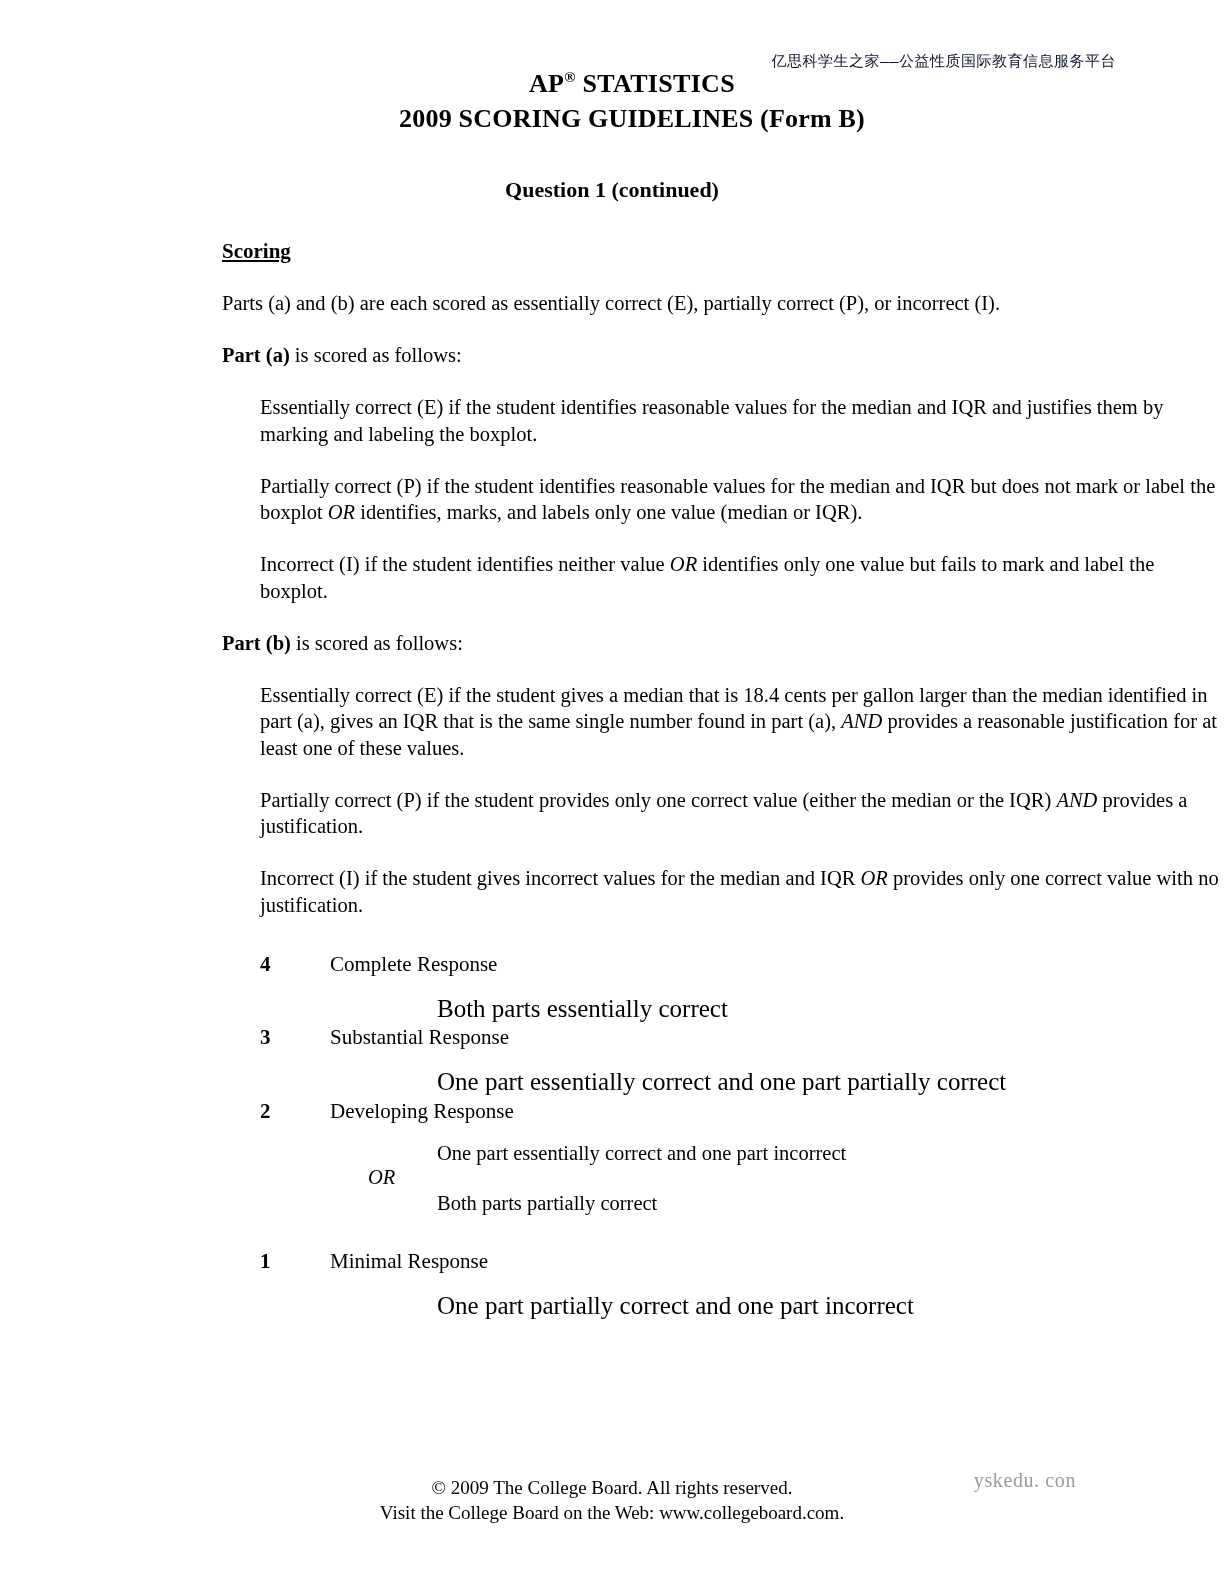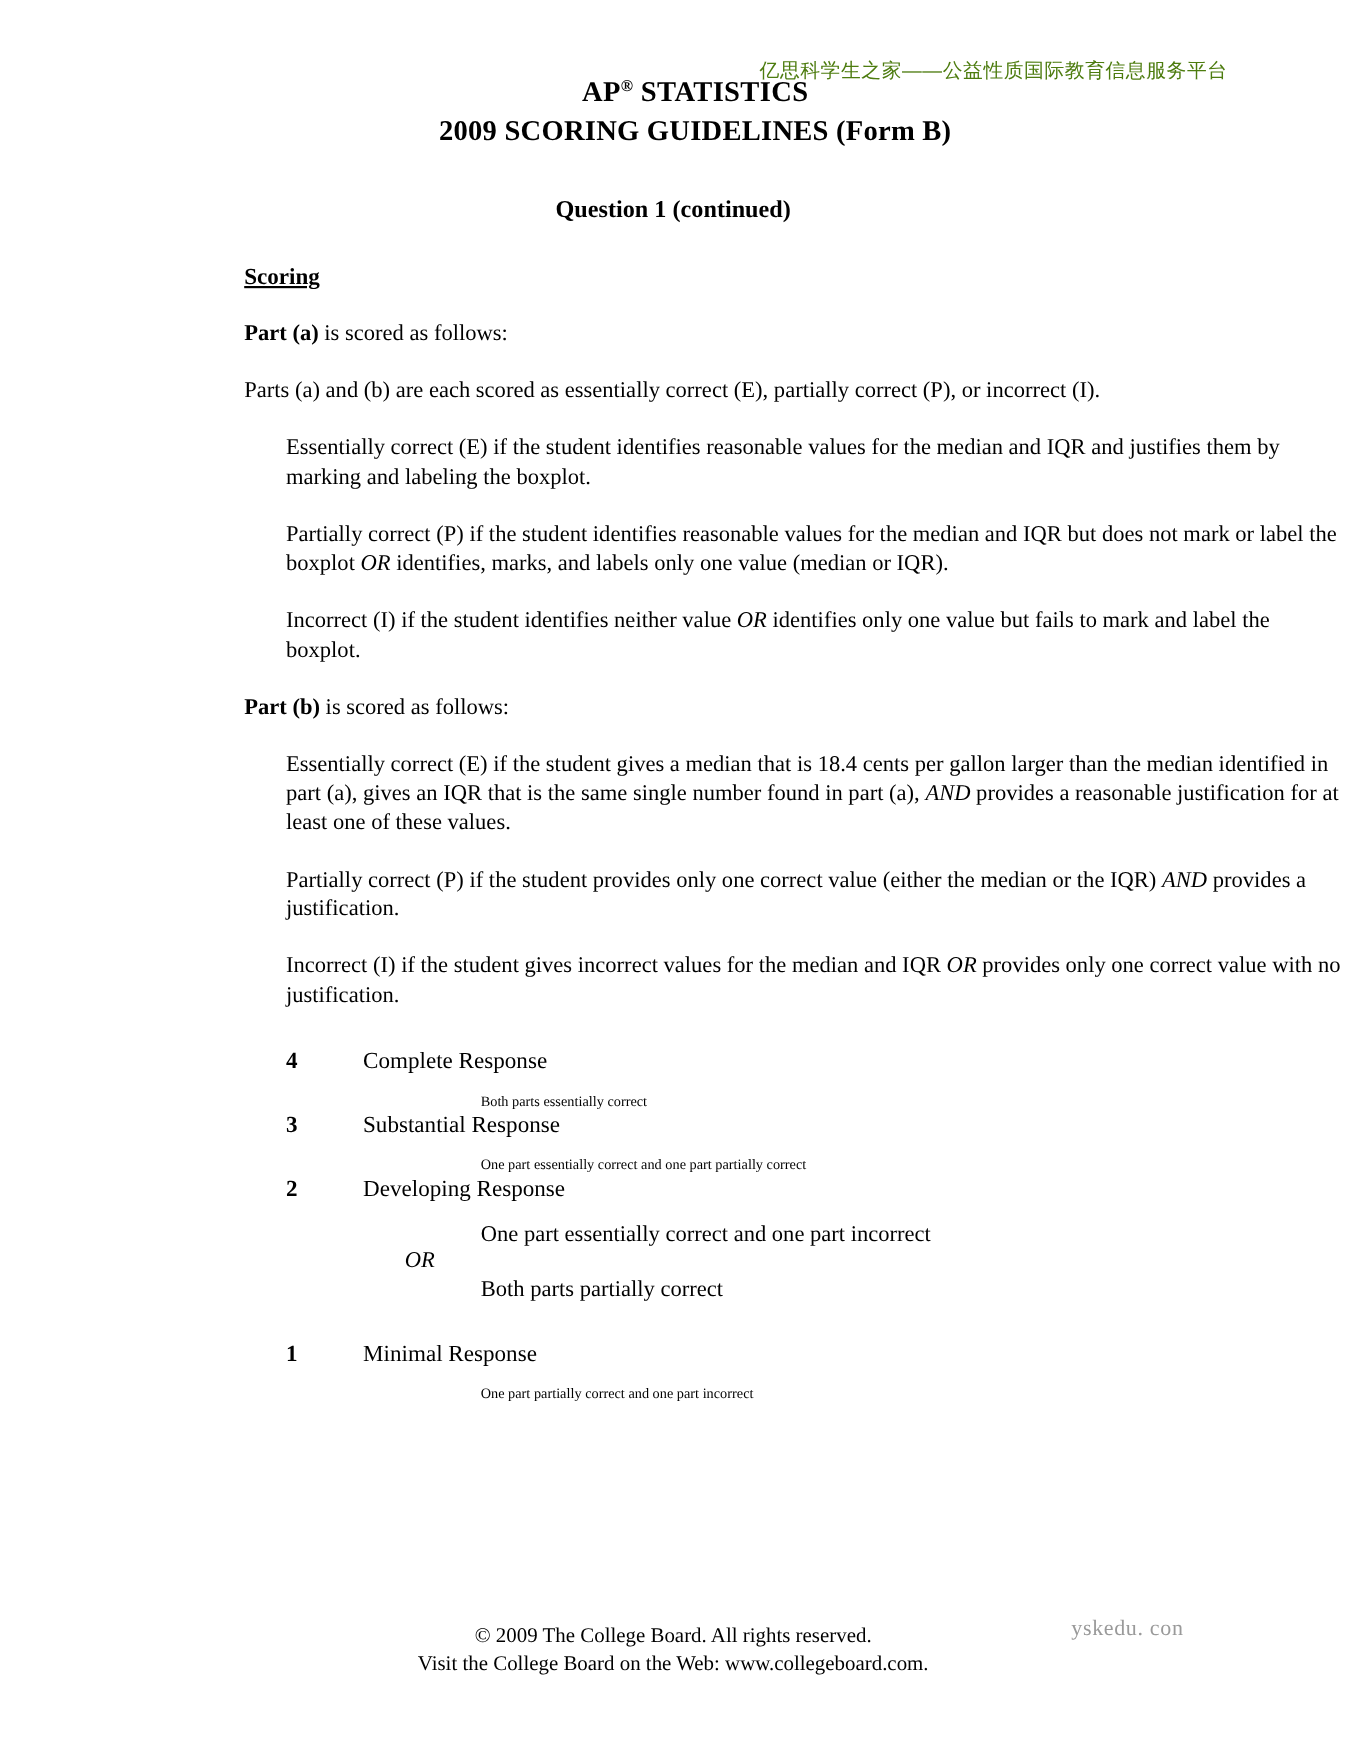--- a/index.html
+++ b/index.html
@@ -19,23 +19,23 @@
     position: relative;
     width: 1224px;
     height: 1584px;
     box-sizing: border-box;
     padding: 0;
   }
   .watermark-top {
     position: absolute;
     top: 52px;
     right: 108px;
-    font-family: Liberation Sans, sans-serif;
-    font-size: 18px;
-    color: #4d7c0f;
+    font-family: Liberation Mono, monospace;
+    font-size: 15px;
+    color: #0f172a;
     letter-spacing: 0.5px;
     white-space: nowrap;
   }
   .watermark-bottom {
     position: absolute;
     bottom: 92px;
     right: 148px;
     font-family: "Liberation Serif", serif;
     font-size: 20px;
     color: #9a9a9a;
@@ -114,21 +114,21 @@
     font-size: 21px;
     font-weight: bold;
     padding-left: 38px;
     box-sizing: border-box;
   }
   .rubric-label {
     font-size: 21px;
     font-weight: normal;
   }
   .rubric-desc {
-    font-size: 13px;
+    font-size: 25px;
     margin-top: 16px;
     margin-left: 215px;
     line-height: 1.3;
   }
   .or-block {
     position: relative;
     margin-top: 16px;
     margin-left: 146px;
     font-size: 20.5px;
     line-height: 1.3;
@@ -166,23 +166,23 @@
     <div class="line1"><span>AP</span><sup>®</sup><span> STATISTICS</span></div>
     <div class="line2">2009 SCORING GUIDELINES (Form B)</div>
   </div>
 
   <div class="question-title">Question 1 (continued)</div>
 
   <div class="content">
 
     <div class="scoring-head">Scoring</div>
 
+    <div class="para">Parts (a) and (b) are each scored as essentially correct (E), partially correct (P), or incorrect (I).</div>
+
     <div class="para"><b>Part (a)</b><span> is scored as follows:</span></div>
-
-    <div class="para">Parts (a) and (b) are each scored as essentially correct (E), partially correct (P), or incorrect (I).</div>
 
     <div class="para indent"><span>Essentially correct (E) if the student identifies reasonable values for the median and IQR and justifies them by marking and labeling the boxplot.</span><i></i><span></span></div>
 
     <div class="para indent"><span>Partially correct (P) if the student identifies reasonable values for the median and IQR but does not mark or label the boxplot </span><i>OR</i><span> identifies, marks, and labels only one value (median or IQR).</span></div>
 
     <div class="para indent"><span>Incorrect (I) if the student identifies neither value </span><i>OR</i><span> identifies only one value but fails to mark and label the boxplot.</span></div>
 
     <div class="para"><b>Part (b)</b><span> is scored as follows:</span></div>
 
     <div class="para indent"><span>Essentially correct (E) if the student gives a median that is 18.4 cents per gallon larger than the median identified in part (a), gives an IQR that is the same single number found in part (a), </span><i>AND</i><span> provides a reasonable justification for at least one of these values.</span></div>

